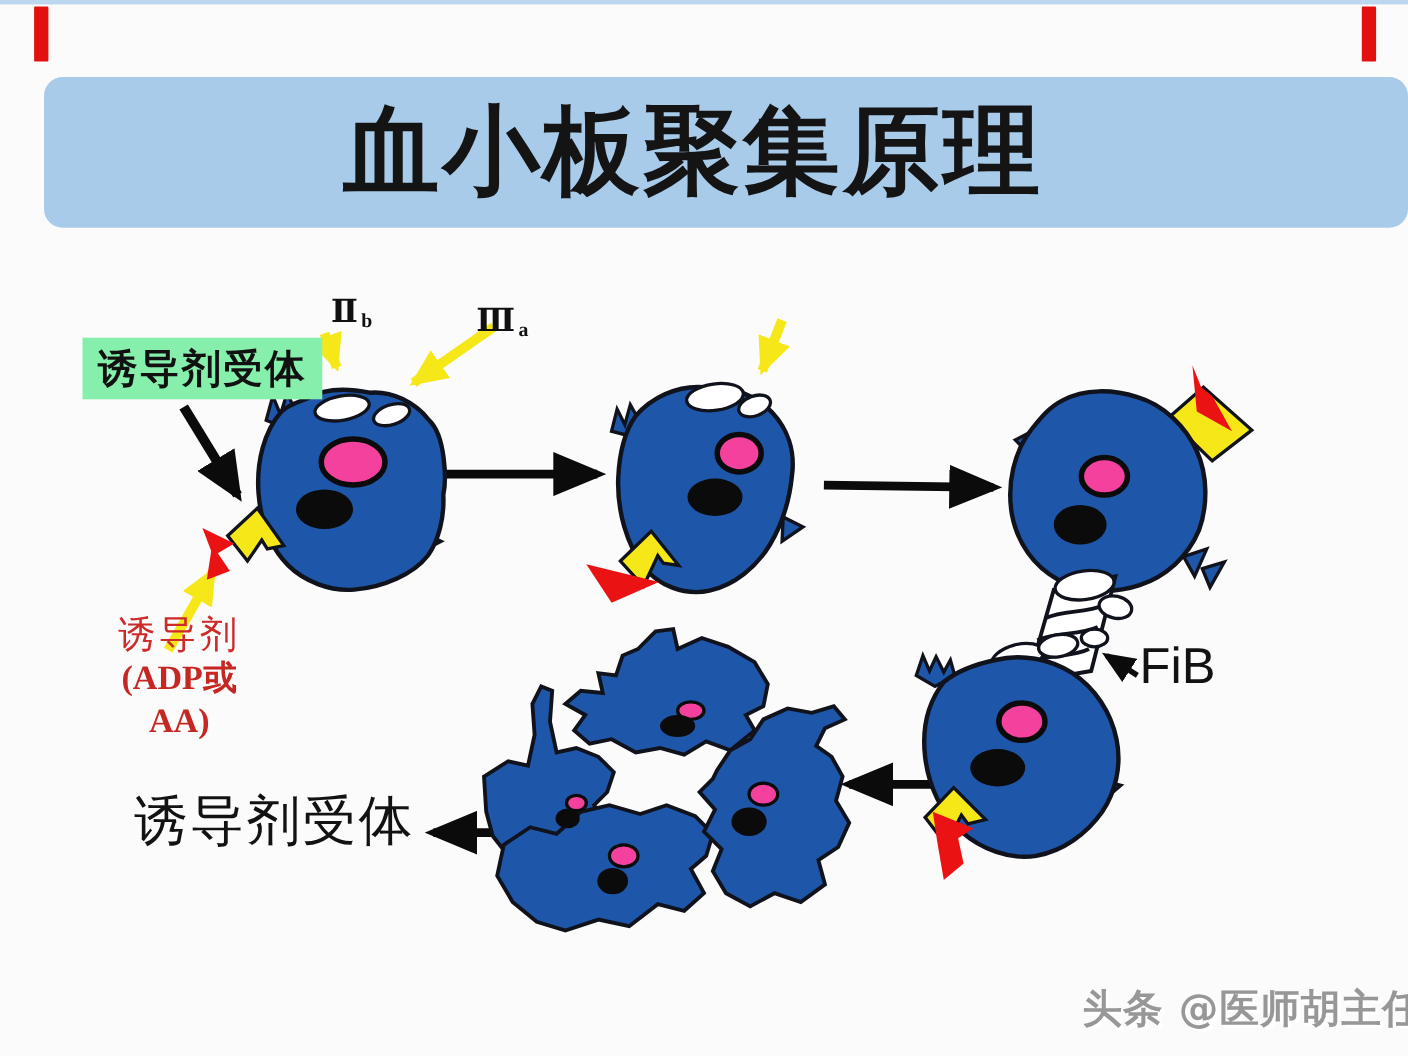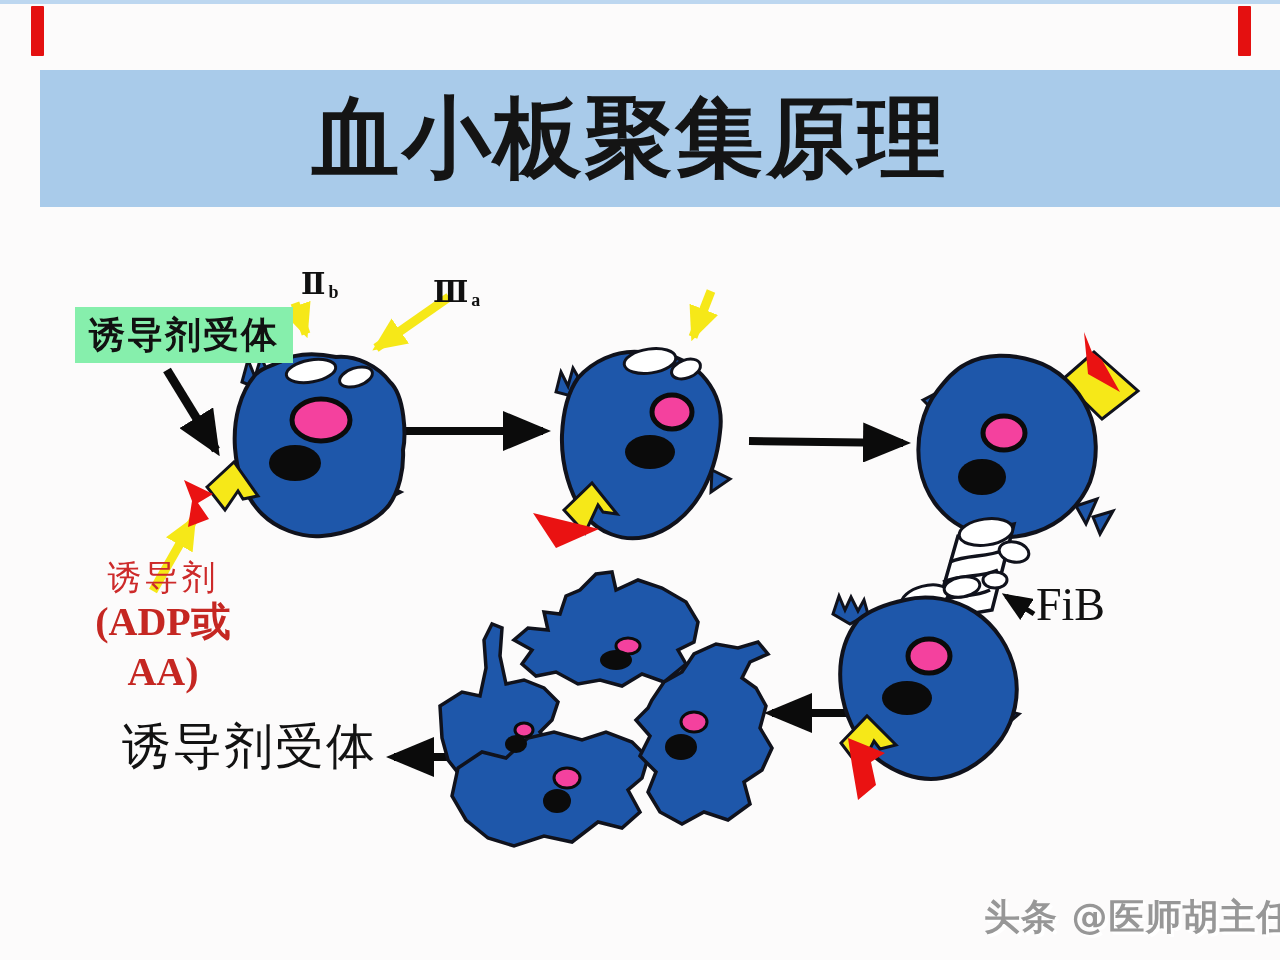--- a/index.html
+++ b/index.html
@@ -7,41 +7,41 @@
     position:relative;width:1280px;height:960px;overflow:hidden;
     background:#fcfbfb;
     font-family:"Liberation Serif","DejaVu Serif",serif;
   }
   .top-strip{position:absolute;left:0;top:0;width:1280px;height:4px;background:#bdd7f0;}
   .corner-bar{position:absolute;top:6px;width:13px;height:50px;background:#e41010;border-radius:1px;}
   .corner-bar.left{left:31px;}
   .corner-bar.right{left:1238px;}
   .banner{
     position:absolute;left:40px;top:70px;width:1240px;height:137px;
-    background:#a9cbea;display:flex;align-items:center;justify-content:center;
+    background:#a9cbea;display:flex;align-items:center;justify-content:center;border-radius:17px;
   }
   .banner .title{
     transform:translateX(-30px);
     font-size:88px;font-weight:700;color:#141414;letter-spacing:3px;line-height:1;
     white-space:nowrap;
   }
   .svg-layer{position:absolute;left:0;top:0;width:1280px;height:960px;}
   .lbl{position:absolute;white-space:nowrap;}
   .receptor-label{
     left:75px;top:307px;background:#86efac;color:#111;
     font-size:36px;font-weight:700;padding:10px 14px;line-height:1;letter-spacing:2px;
   }
   .gp-label{color:#101010;font-weight:700;font-size:29px;line-height:1;margin-left:20px;}
   .gp-iib{left:281px;top:270px;}
   .gp-iiia{left:413px;top:278px;}
   .gp-label .sub{font-size:18px;font-weight:700;vertical-align:-4px;margin-left:3px;}
   .inducer-label{left:85px;top:558px;width:156px;text-align:center;white-space:normal;}
   .inducer-line1{font-size:34px;color:#cd2a2a;line-height:1.15;letter-spacing:3px;}
-  .inducer-line2{font-size:40px;color:#c52722;font-weight:700;line-height:1.25;letter-spacing:0px;}
-  .fib-label{left:1036px;top:582px;font-size:46px;color:#121212;font-family:Liberation Serif, serif;line-height:1;}
+  .inducer-line2{font-size:31px;color:#c52722;font-weight:700;line-height:1.25;letter-spacing:0px;}
+  .fib-label{left:1036px;top:582px;font-size:46px;color:#121212;font-family:Liberation Sans, sans-serif;line-height:1;}
   .thrombus-label{left:122px;top:722px;font-size:49px;color:#121212;letter-spacing:2px;line-height:1;}
   .watermark{
     left:984px;top:893px;
     font-family:"DejaVu Sans","Liberation Sans",sans-serif;
     font-size:36px;font-weight:700;color:#979797;
     text-shadow:2px 2px 0 #ffffff,3px 3px 0 #ffffff;
     letter-spacing:1px;
   }
 </style>
 </head>

